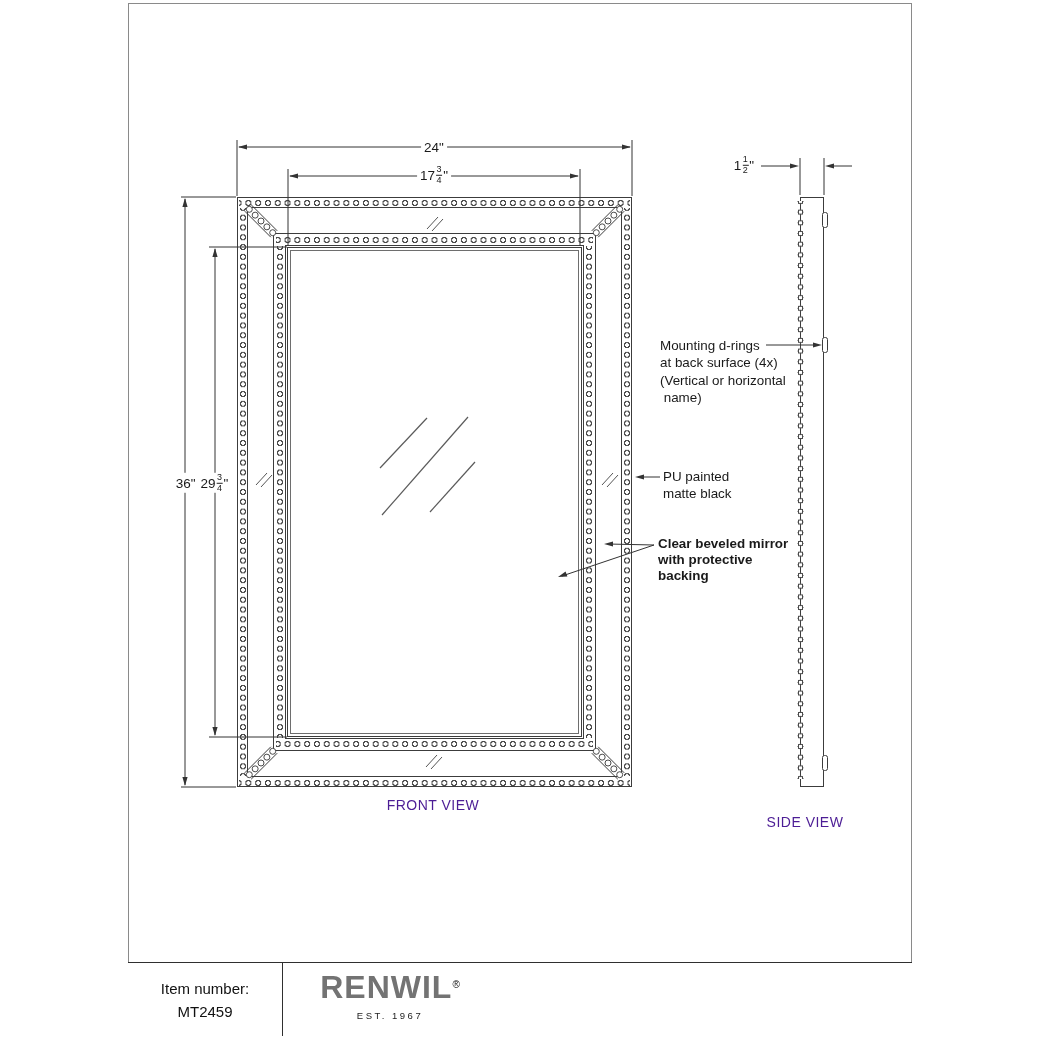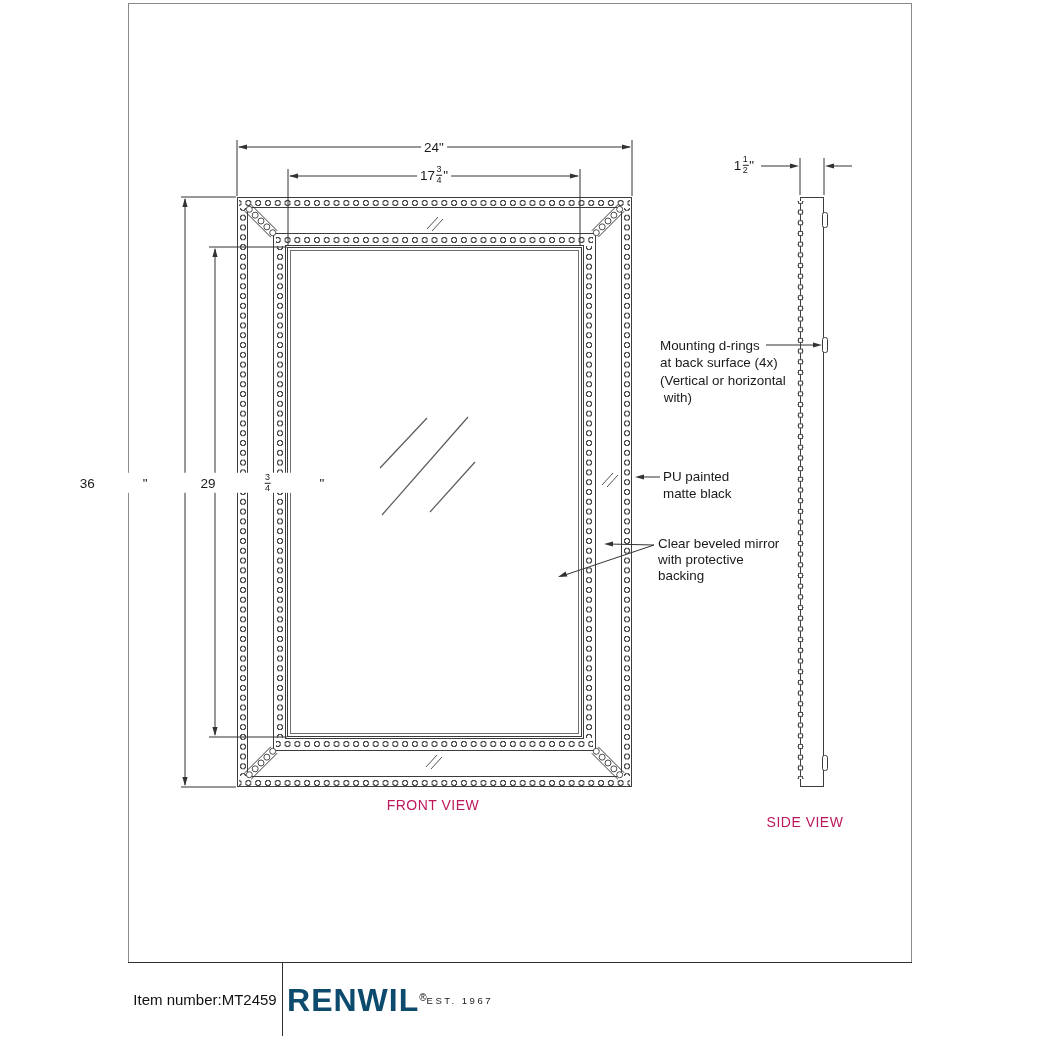--- a/index.html
+++ b/index.html
@@ -31,36 +31,36 @@
          font-size:13.5px; color:#1a1a1a; white-space:nowrap; display:flex; align-items:center; z-index:5; }
   .frac { display:inline-flex; flex-direction:column; align-items:center; font-size:9px;
           line-height:1.08; margin:0 1px; }
   .fn { border-bottom:1px solid #222; padding:0 0.5px; }
   .gap-l { margin-left:5px; }
 
   .ann { position:absolute; font-size:13.4px; color:#1a1a1a; z-index:5; }
   .ann div { white-space:pre; }
   .ann-mounting { line-height:17.4px; }
   .ann-finish { line-height:16.5px; }
-  .ann-mirror { line-height:16px; }
+  .ann-mirror { line-height:16px;font-weight:bold; }
 
   .view-label { position:absolute; transform:translate(-50%,-50%); font-size:14px;
-                letter-spacing:0.5px; color:#be185d; white-space:nowrap; z-index:5; }
+                letter-spacing:0.5px; color:#4c1d95; white-space:nowrap; z-index:5; }
 
   .dring { position:absolute; width:5.5px; height:16px; border:1px solid #3c3c3c;
            border-radius:2.5px; background:#fff; }
 
   .titleblock { position:absolute; left:128px; top:962px; width:784px; height:74px;
                 display:flex; border-top:1.5px solid #2f2f2f; background:#fff; z-index:6; }
-  .tcell { display:flex; flex-direction:row; align-items:center; justify-content:center;
+  .tcell { display:flex; flex-direction:column; align-items:center; justify-content:center;
            font-size:15px; color:#111; line-height:23px; }
   .tcell + .tcell { border-left:1.5px solid #2f2f2f; }
   .tc1 { width:154px; } .tc2 { width:183px; } .tc3 { width:230px; } .tc4 { width:215px; }
   .brand-row { display:flex; align-items:flex-start; }
-  .brand-name { font-weight:bold; font-size:32px; letter-spacing:1px; color:#0c4a6e; line-height:30px; }
+  .brand-name { font-weight:bold; font-size:32px; letter-spacing:1px; color:#737373; line-height:30px; }
   .brand-reg { font-size:10px; margin-top:1px; }
   .brand-est { font-size:9.5px; letter-spacing:2.5px; color:#222; margin-top:2px; }
 </style>
 </head>
 <body>
 
 <div class="canvas">
   <div class="page"></div>
 
   <div class="abs" style="left:0;top:0;width:0;height:0;">
@@ -196,21 +196,21 @@
 
   <div class="dim" style="left:434px;top:175px;">
     <span>17</span>
       <span class="frac">
         <span class="fn">3</span>
         <span>4</span>
       </span>
       <span>"</span>
   </div>
 
-  <div class="dim" style="left:202px;top:483px;gap:48px;">
+  <div class="dim" style="left:202px;top:483px;">
     <span>36</span>
       <span>"</span>
     <span class="gap-l">29</span>
       <span class="frac">
         <span class="fn">3</span>
         <span>4</span>
       </span>
       <span>"</span>
   </div>
 
@@ -220,21 +220,21 @@
         <span class="fn">1</span>
         <span>2</span>
       </span>
       <span>"</span>
   </div>
 
   <div class="ann ann-mounting" style="left:660px;top:337px;">
     <div>Mounting d-rings</div>
     <div>at back surface (4x)</div>
     <div>(Vertical or horizontal</div>
-    <div> with)</div>
+    <div> name)</div>
   </div>
 
   <div class="ann ann-finish" style="left:663px;top:469px;">
     <div>PU painted</div>
     <div>matte black</div>
   </div>
 
   <div class="ann ann-mirror" style="left:658px;top:536px;">
     <div>Clear beveled mirror</div>
     <div>with protective</div>

